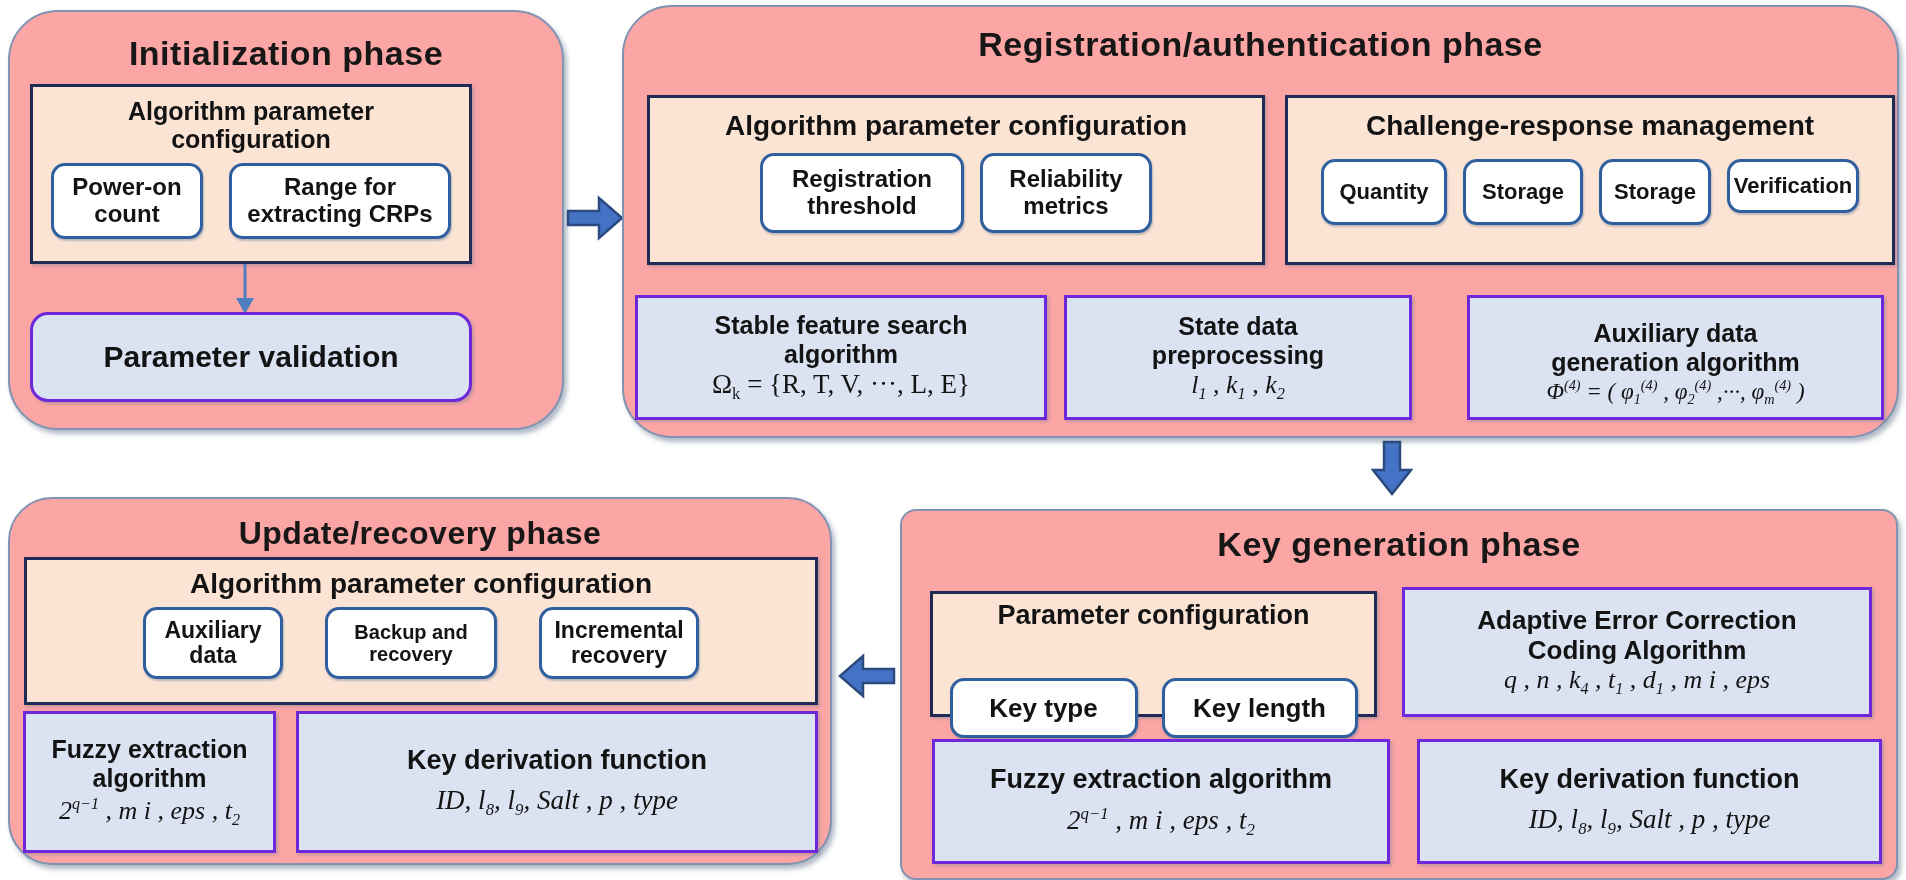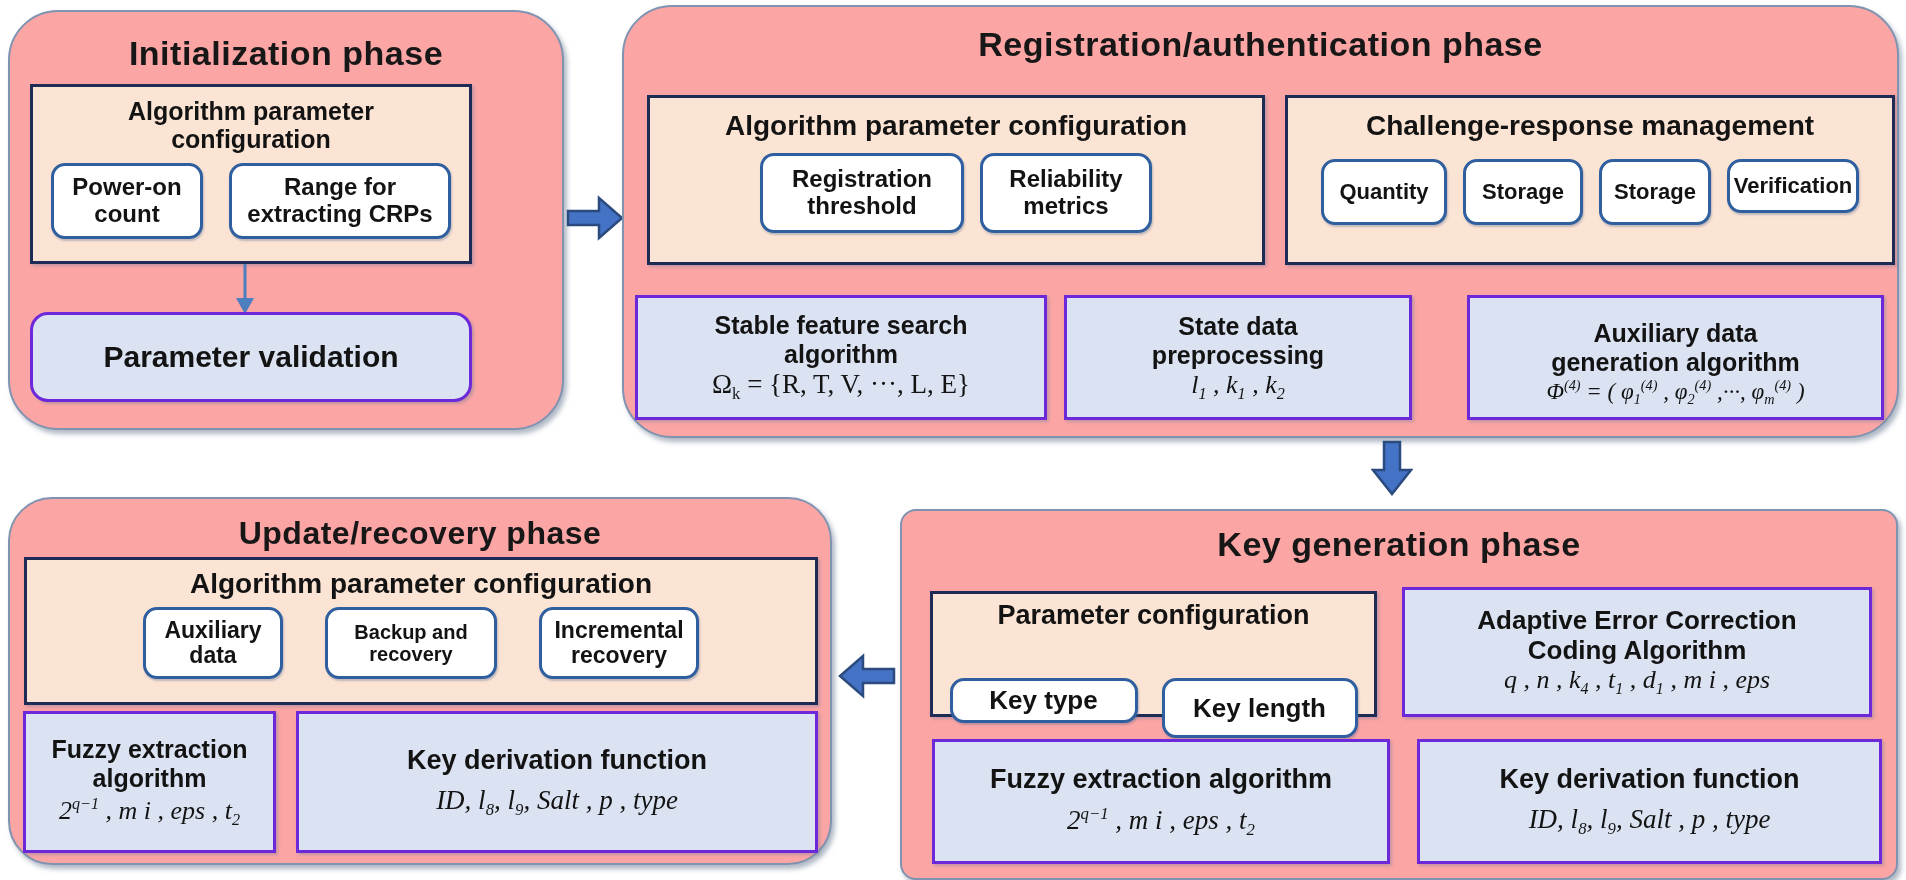--- a/index.html
+++ b/index.html
@@ -149,21 +149,21 @@
       <path d="M56 17 H25 V4 L2 24 L25 44 V31 H56 Z" fill="#4472c4" stroke="#2b4a7d" stroke-width="2.5"></path>
     </svg>
   </div>
 
   <div class="phase" style="left:900px;top:497px;width:998px;height:371px;border-radius:16px;margin-top:12px;">
     <div class="phase-title" style="margin-top:14px;font-size:34px;">Key generation phase</div>
 
     <div class="peach" style="left:28px;top:80px;width:447px;height:126px;gap:40px;">
       <div class="peach-title" style="font-size:27px;margin-top:6px;">Parameter configuration</div>
       <div class="pill-row" style="gap:24px;margin-top:8px;padding:0 10px;">
-        <div class="pill" style="width:188px;height:45px;font-size:26px;">Key type</div>
+        <div class="pill" style="width:188px;height:60px;font-size:26px;">Key type</div>
         <div class="pill" style="width:196px;height:60px;font-size:26px;">Key length</div>
       </div>
     </div>
 
     <div class="module" style="left:500px;top:76px;width:470px;height:130px;">
       <div class="module-title" style="font-size:26px;max-width:330px;">Adaptive Error Correction Coding Algorithm</div>
       <div class="formula" style="font-size:26px;margin-top:1px;">q , n , k<sub>4</sub> , t<sub>1</sub> , d<sub>1</sub> , m i , eps</div>
     </div>
 
     <div class="module" style="left:30px;top:228px;width:458px;height:125px;">

